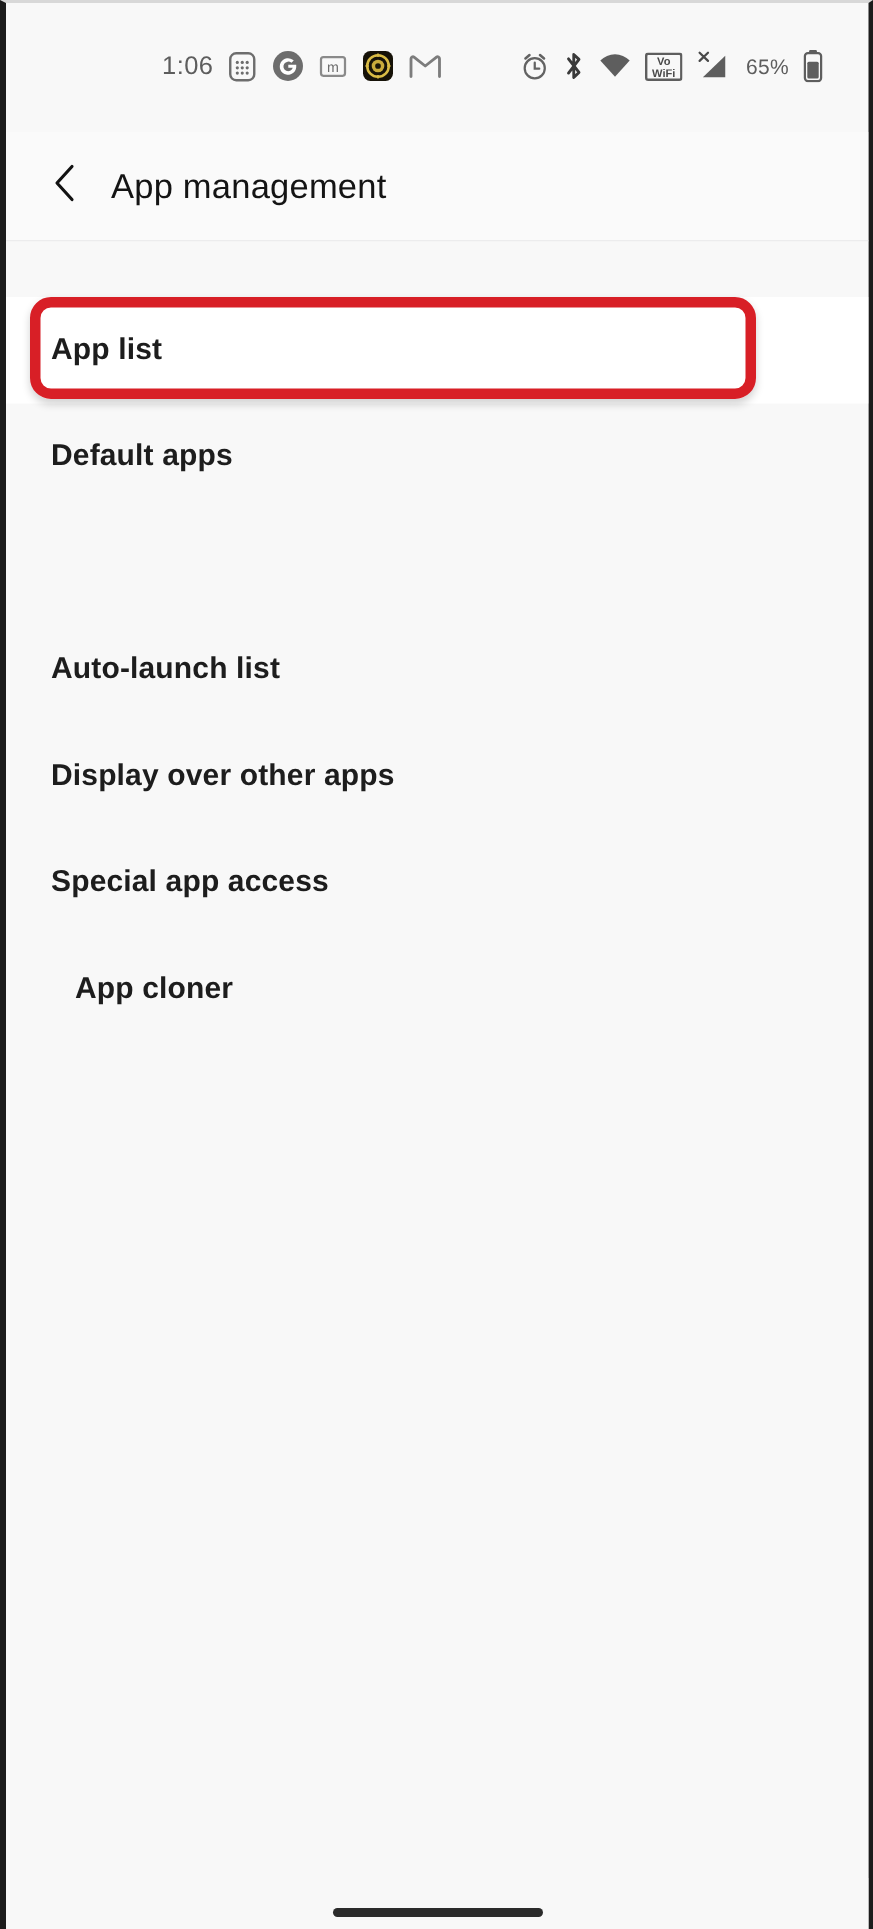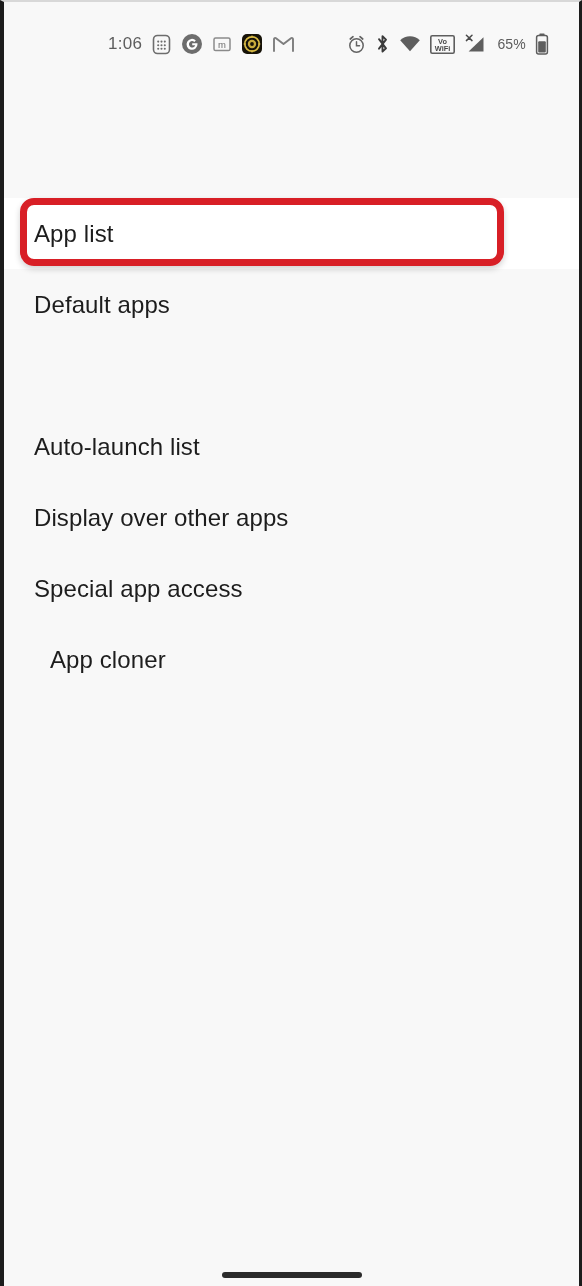--- a/index.html
+++ b/index.html
@@ -104,25 +104,25 @@
   .row {
     position: absolute;
     left: 0;
     right: 0;
     height: 71px;
     display: flex;
     align-items: center;
     cursor: pointer;
   }
   .row-label {
-    font-size: 24px;
+    font-size: 20px;
     color: #1d1d1d;
     margin-left: 30px;
     letter-spacing: 0.1px;
-    font-weight: 400;
+    font-weight: 700;
   }
 
   
   #row-0 { background: #ffffff; }
 
   #highlight-box {
     position: absolute;
     left: 16px;
     top: 196px;
     width: 484px;
@@ -288,20 +288,30 @@
       <span class="sicon">
         <svg width="14" height="22" viewBox="0 0 14 22">
           <rect x="4.4" y="0.4" width="5.2" height="2.2" rx="0.7" fill="#5e5e5e"></rect>
           <rect x="1.6" y="2.4" width="10.8" height="18.6" rx="2" fill="none" stroke="#5e5e5e" stroke-width="1.5"></rect>
           <rect x="3.2" y="8.2" width="7.6" height="11.2" rx="1" fill="#5e5e5e"></rect>
         </svg>
       </span>
     </div>
   </div>
 
+  <div id="header">
+    <div id="back-btn">
+      <span>
+        <svg width="20" height="26" viewBox="0 0 20 26">
+          <path d="M14 2 L4 13 L14 24" fill="none" stroke="#121212" stroke-width="2.1" stroke-linecap="round" stroke-linejoin="round"></path>
+        </svg>
+      </span>
+    </div>
+    <div id="page-title">App management</div>
+  </div>
 
   <div id="list">
 
     <div class="row" id="row-0" style="top:37px;">
       <span class="row-label">App list</span>
     </div>
 
     <div class="row" style="top:108px;">
       <span class="row-label">Default apps</span>
     </div>

